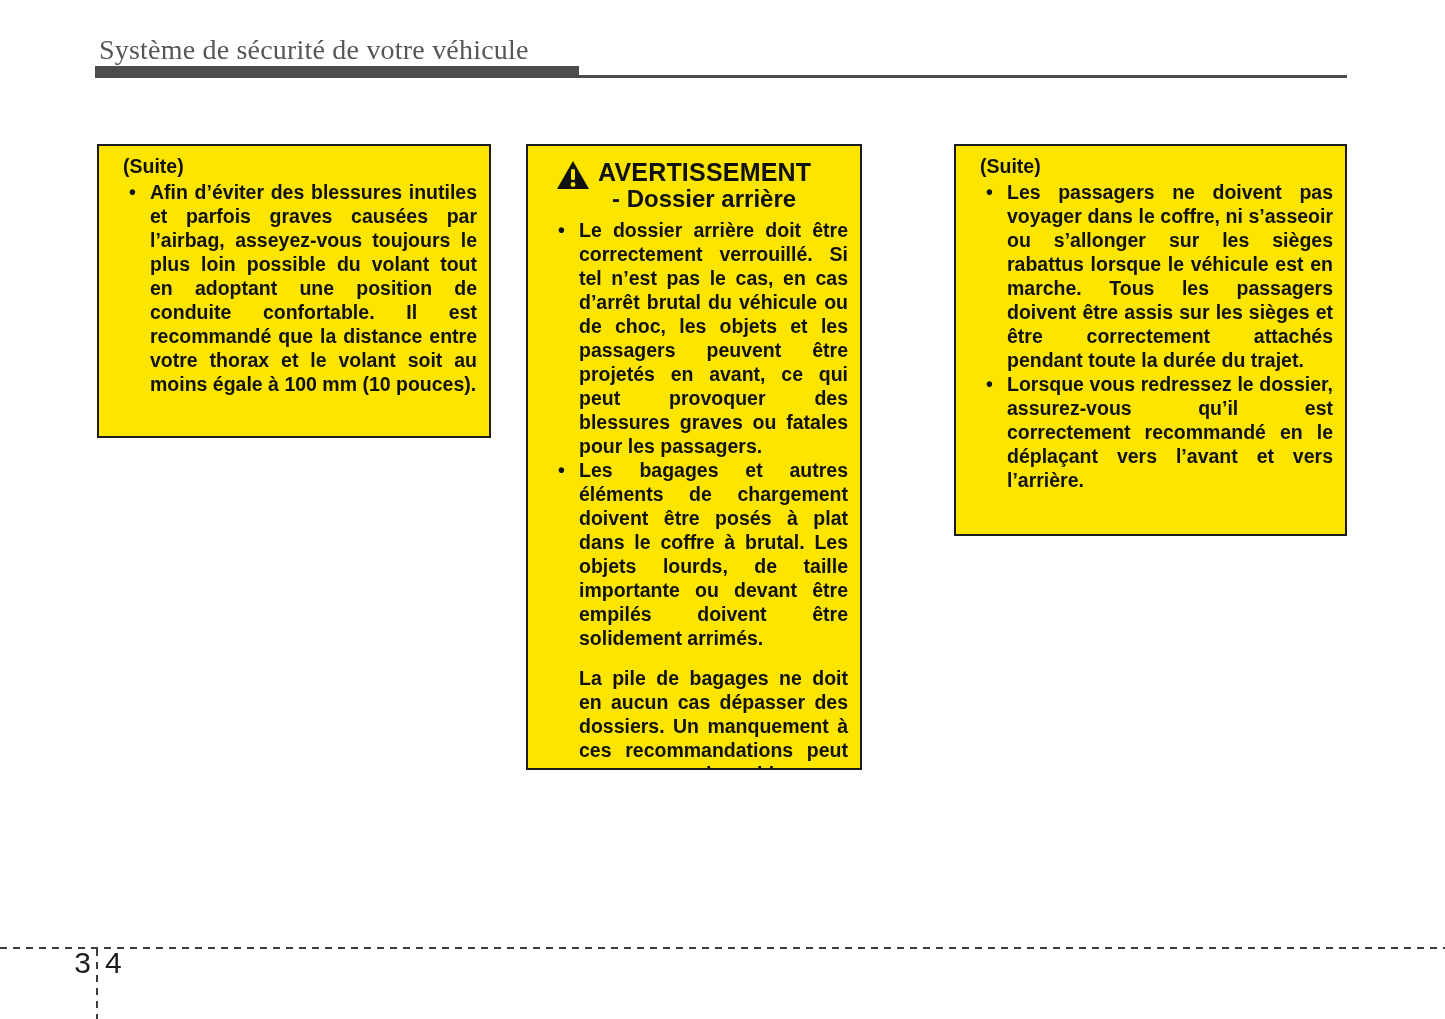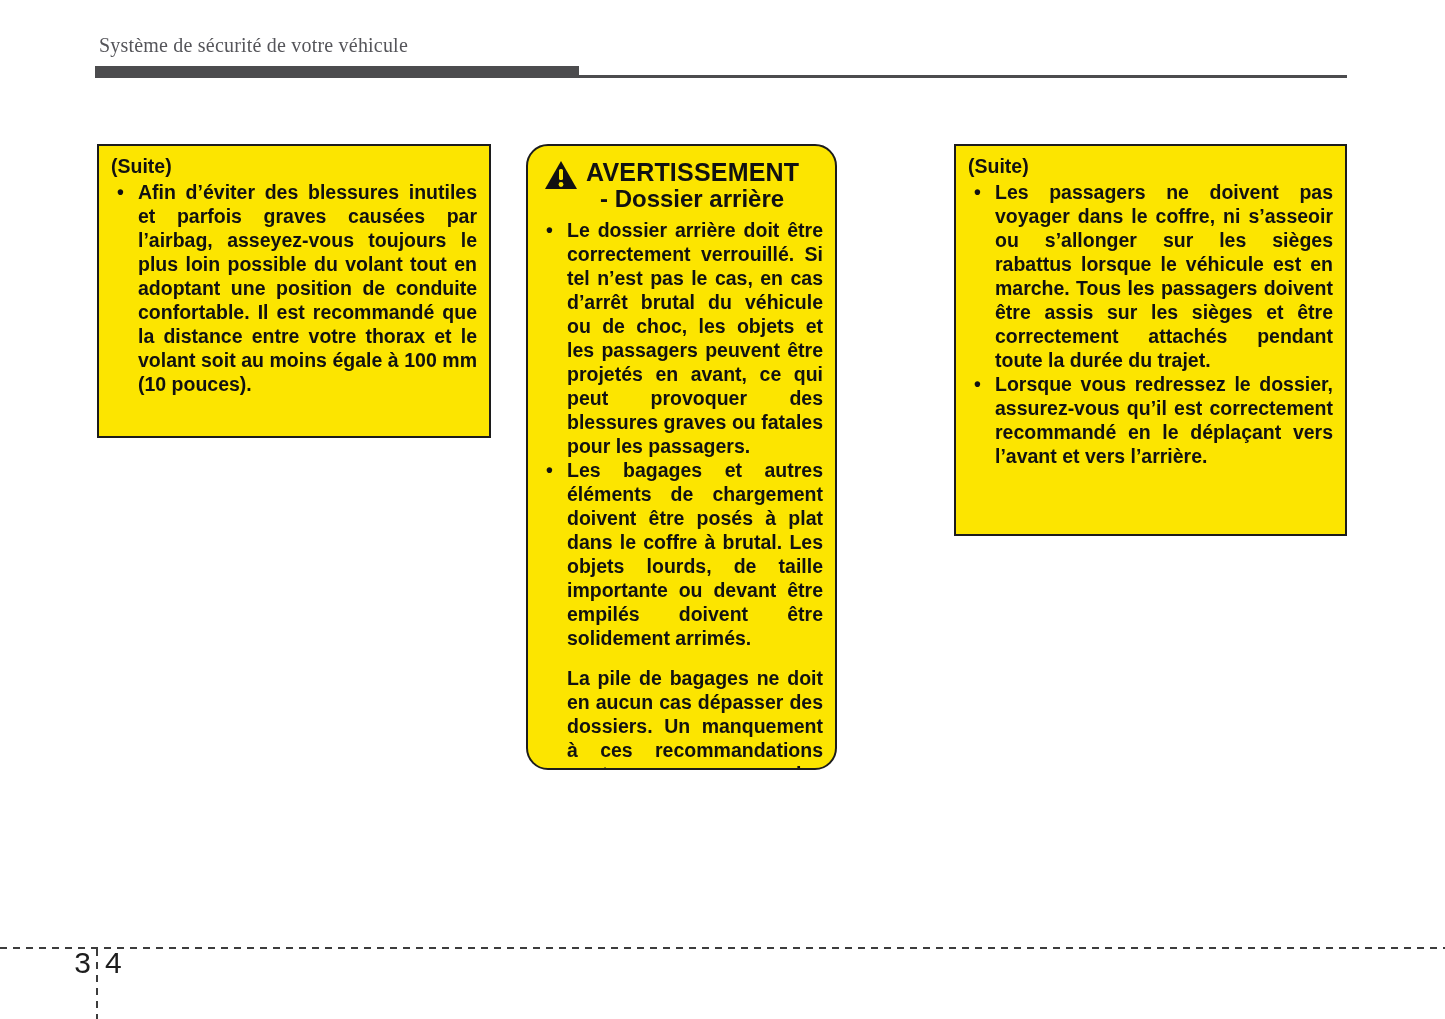--- a/index.html
+++ b/index.html
@@ -6,43 +6,43 @@
   body {
     width:1445px; height:1019px; position:relative;
     background:#ffffff; overflow:hidden;
     font-family:"Liberation Sans", sans-serif;
   }
 
   
   .page-title {
     position:absolute; left:99px; top:34px;
     font-family:"Liberation Serif", serif;
-    font-size:20px; color:#55555a; letter-spacing:0.2px;
+    font-size:28px; color:#55555a; letter-spacing:0.2px;
     white-space:nowrap;
   }
   .title-bar-thick {
     position:absolute; left:95px; top:66px;
     width:484px; height:12px; background:#4c4c4e;
   }
   .title-bar-thin {
     position:absolute; left:95px; top:75px;
     width:1252px; height:3px; background:#4c4c4e;
   }
 
   
   .warnbox {
     position:absolute; box-sizing:border-box;
     background:#FCE500; border:2px solid #1c1c1c;
     color:#111111; font-weight:bold;
     font-size:19.5px; line-height:24px;
-    text-align:justify; padding:8px 12px 8px 12px;
+    text-align:justify; padding:8px 12px 8px 24px;
     overflow:hidden;
   }
   #box-left   { left:97px;  top:144px; width:394px; height:294px; }
-  #box-center { left:526px; top:144px; width:311px; height:626px;border-radius:22px; }
+  #box-center { left:526px; top:144px; width:336px; height:626px; }
   #box-right  { left:954px; top:144px; width:393px; height:392px; }
 
   .suite-top { text-align:left; margin-bottom:2px; }
   .bullet-item { position:relative; padding-left:27px; }
   .bullet-dot { position:absolute; left:6px; top:0; }
   .cont-par { padding-left:27px; margin-top:16px; }
   .suite-bottom { text-align:right; padding-right:2px; margin-top:2px; }
 
   .warn-head {
     display:flex; align-items:flex-start;

